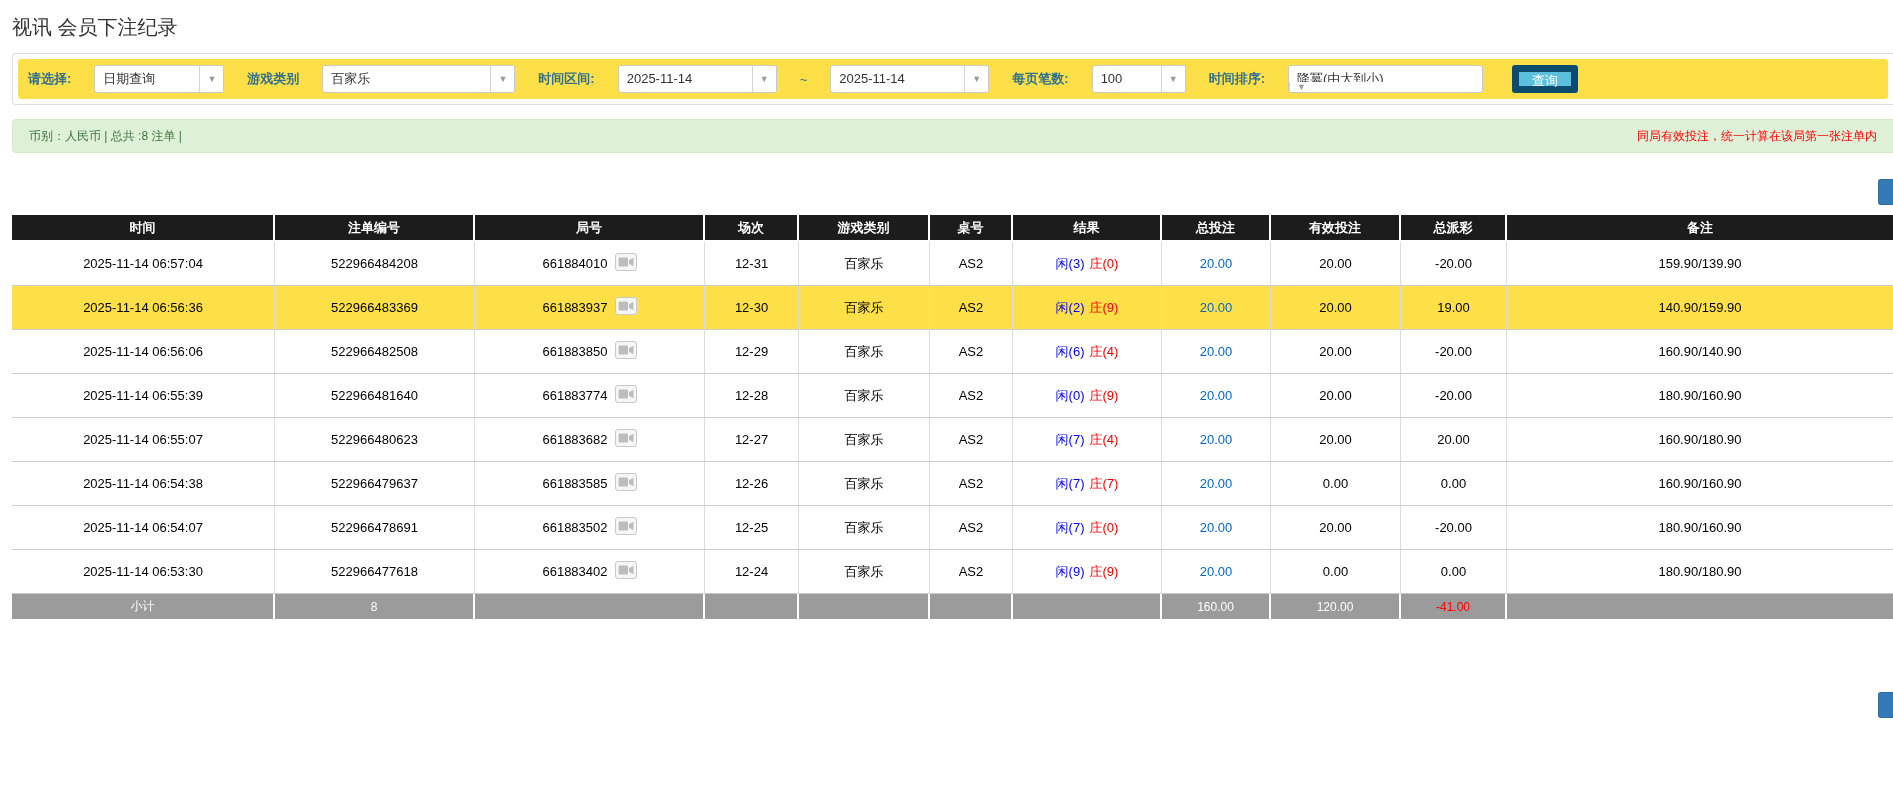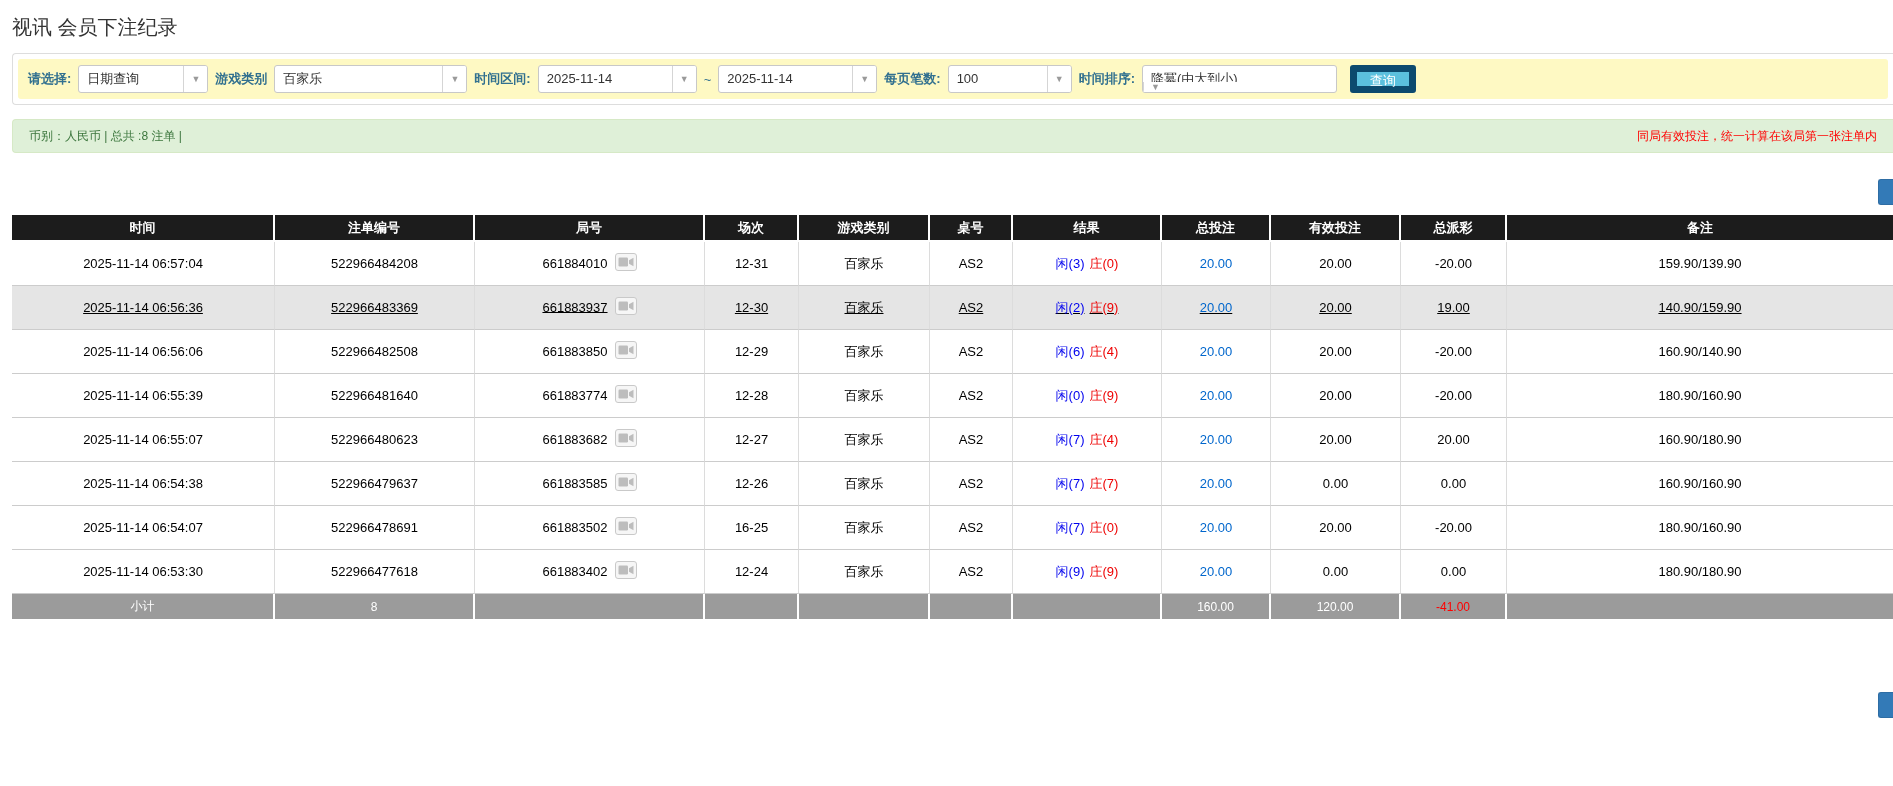--- a/index.html
+++ b/index.html
@@ -11,40 +11,40 @@
   .page-title {
     margin: 14px 0 0 12px; font-size: 20px; font-weight: 400; color: #333;
   }
   
   .filter-panel {
     margin: 12px 0 0 12px; width: calc(100% - 12px);
     border: 1px solid #ddd; border-right: none; border-radius: 4px 0 0 4px;
     padding: 5px; background: #fff;
   }
   .filter-bar {
-    background: #fef9c3; border-radius: 3px; height: 40px;
-    display: flex; align-items: center; padding: 0 10px; gap: 7px;
+    background: #fde047; border-radius: 3px; height: 40px;
+    display: flex; align-items: center; padding: 0 10px; gap: 23px;
     font-size: 13px;
   }
   .f-label { color: #31708f; font-weight: bold; white-space: nowrap; }
   .tilde { color: #31708f; }
   .sel {
     display: flex; align-items: stretch; height: 28px; background: #fff;
     border: 1px solid #c8c8c8; border-radius: 3px; overflow: hidden;
   }
   .sel .val { padding: 0 8px; line-height: 26px; color: #333; flex: 1; white-space: nowrap; overflow: hidden; }
   .sel .arrow {
     width: 24px; border-left: 1px solid #d5d5d5; background: #fff;
     display: flex; align-items: center; justify-content: center;
     color: #9a9a9a; font-size: 9px;
   }
   .w-select1 { width: 130px; }
   .w-game   { width: 193px; }
   .w-date   { width: 159px; }
-  .w-size   { width: 124px; }
+  .w-size   { width: 94px; }
   .w-sort   { width: 195px; flex-direction: column; }
   .search-btn {
     margin-left: 6px; height: 28px; padding: 0 13px; border: 7px solid #0c4a6e;
     background: #5bc0de; color: #fff; font-size: 13px; border-radius: 3px; cursor: pointer;
   }
   
   .info-bar {
     margin: 14px 0 0 12px; width: calc(100% - 12px); height: 34px;
     background: #dff0d8; border: 1px solid #d6e9c6; border-right: none;
     border-radius: 4px 0 0 4px; display: flex; align-items: center;
@@ -72,21 +72,21 @@
     padding: 0 2px; text-align: center; font-size: 13px;
   }
   .records-table thead th:last-child { border-right: none; }
   .records-table tbody td {
     height: 44px; text-align: center; vertical-align: middle;
     background: #fff; color: #000;
     border-bottom: 1px solid #ccc; border-right: 1px solid #dcdcdc;
     padding: 0 4px; overflow: hidden; white-space: nowrap;
   }
   .records-table tbody td:last-child { border-right: none; }
-  .records-table tbody tr.highlight td { background: #e5e5e5; text-decoration: underline; }
+  .records-table tbody tr.highlight td { background: #fde047; }
   .round-cell .round-no { vertical-align: middle; }
   .video-icon { display: inline-block; margin-left: 7px; vertical-align: middle; cursor: pointer; }
   .res-player { color: #0000ee; }
   .res-banker { color: #ee0000; margin-left: 5px; margin-top: 36px; }
   .bet-link { color: #0066cc; text-decoration: none; cursor: pointer; }
   td.payout-neg { color: #ff0000; }
   
   .records-table tr.summary td {
     background: #9b9b9b; color: #fff; height: 27px; font-size: 12px;
     border-right: 2px solid #fff; border-bottom: 2px solid #fff;
@@ -327,21 +327,21 @@
     <td>522966478691</td>
     <td class="round-cell">
       <span class="round-no">661883502</span><span class="video-icon">
         <svg width="22" height="18" viewBox="0 0 22 18" aria-hidden="true">
           <rect x="0.5" y="0.5" width="21" height="17" rx="2.5" fill="#f6f6f6" stroke="#c9c9c9"></rect>
           <rect x="3.5" y="4.5" width="9.5" height="9" rx="1.2" fill="#bdbdbd"></rect>
           <path d="M14 7.2 L18.5 4.8 V13.2 L14 10.8 Z" fill="#bdbdbd"></path>
         </svg>
       </span>
     </td>
-    <td>16-25</td>
+    <td>12-25</td>
     <td>百家乐</td>
     <td>AS2</td>
     <td>
       <span class="res-player">闲(7)</span><span class="res-banker">庄(0)</span>
     </td>
     <td>
       <a class="bet-link">20.00</a>
     </td>
     <td>20.00</td>
     <td class="payout-neg">-20.00</td>

